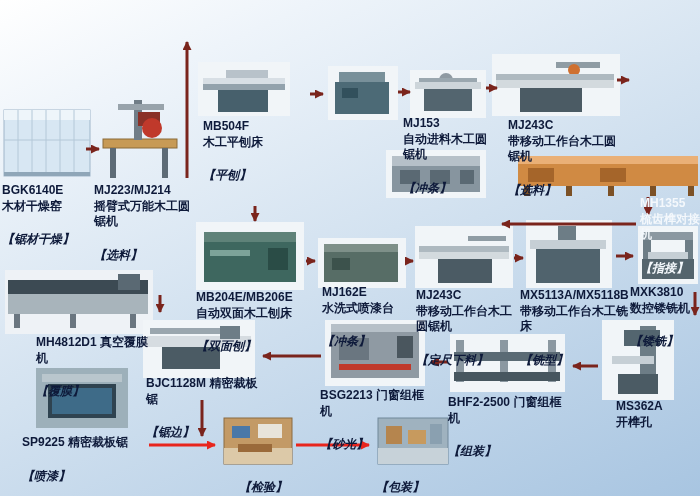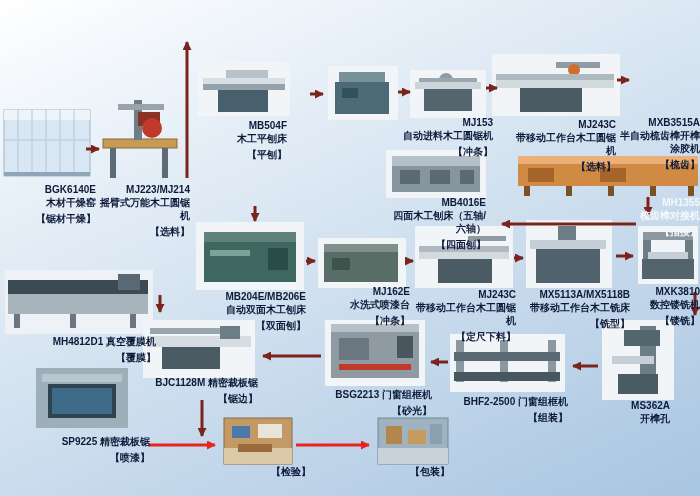--- a/index.html
+++ b/index.html
@@ -3,25 +3,25 @@
 <meta charset="utf-8">
 <style>
   html,body{margin:0;padding:0;}
   .stage{
     position:relative;width:700px;height:496px;overflow:hidden;
     background:linear-gradient(155deg,#ffffff 0%,#eef4fa 18%,#d3e2f0 50%,#a8c5e1 100%);
     font-family:"Liberation Sans",sans-serif;
   }
   svg.gfx{position:absolute;left:0;top:0;}
   .lbl{
-    position:absolute;text-align:right;
-    font-size:10px;font-weight:bold;color:#0e1a3a;line-height:1.3;
+    position:absolute;text-align:left;
+    font-size:12px;font-weight:bold;color:#0e1a3a;line-height:1.3;
   }
   .lbl-light{color:#f4f8fc;}
-  .l-step{margin-top:3px;}
+  .l-step{margin-top:18px;font-style:italic;}
 </style>
 </head>
 <body>
 
 <div class="stage">
 
   <svg class="gfx" width="700" height="496" viewBox="0 0 700 496">
     <defs>
       <marker id="head-dark" markerWidth="9" markerHeight="9" refX="8" refY="4.5" orient="auto" markerUnits="userSpaceOnUse">
         <path d="M0,0 L9,4.5 L0,9 Z" fill="#7a241c"></path>
@@ -236,31 +236,21 @@
     <div>自动进料木工圆锯机</div>
     <div class="l-step">【冲条】</div>
   </div>
 
   <div class="lbl" style="left:508px;top:118px;width:108px">
     <div>MJ243C</div>
     <div>带移动工作台木工圆锯机</div>
     <div class="l-step">【选料】</div>
   </div>
 
-  <div class="lbl" style="left:618px;top:116px;width:82px">
-    <div>MXB3515A</div>
-    <div>半自动梳齿榫开榫涂胶机</div>
-    <div class="l-step">【梳齿】</div>
-  </div>
-
-  <div class="lbl" style="left:388px;top:196px;width:98px">
-    <div>MB4016E</div>
-    <div>四面木工刨床（五轴/六轴）</div>
-    <div class="l-step">【四面刨】</div>
-  </div>
+
 
   <div class="lbl lbl-light" style="left:640px;top:196px;width:60px">
     <div>MH1355</div>
     <div>梳齿榫对接机</div>
     <div class="l-step">【指接】</div>
   </div>
 
   <div class="lbl" style="left:196px;top:290px;width:110px">
     <div>MB204E/MB206E</div>
     <div>自动双面木工刨床</div>
@@ -304,21 +294,21 @@
   <div class="lbl" style="left:320px;top:388px;width:112px">
     <div><span>BSG2213</span> <span>门窗组框机</span></div>
     <div class="l-step">【砂光】</div>
   </div>
 
   <div class="lbl" style="left:448px;top:395px;width:120px">
     <div><span>BHF2-2500</span> <span>门窗组框机</span></div>
     <div class="l-step">【组装】</div>
   </div>
 
-  <div class="lbl" style="left:600px;top:399px;width:70px">
+  <div class="lbl" style="left:616px;top:399px;width:70px">
     <div>MS362A</div>
     <div>开榫孔</div>
   </div>
 
   <div class="lbl" style="left:22px;top:435px;width:128px">
     <div><span>SP9225</span> <span>精密裁板锯</span></div>
     <div class="l-step">【喷漆】</div>
   </div>
 
   <div class="lbl" style="left:239px;top:462px;width:72px">

